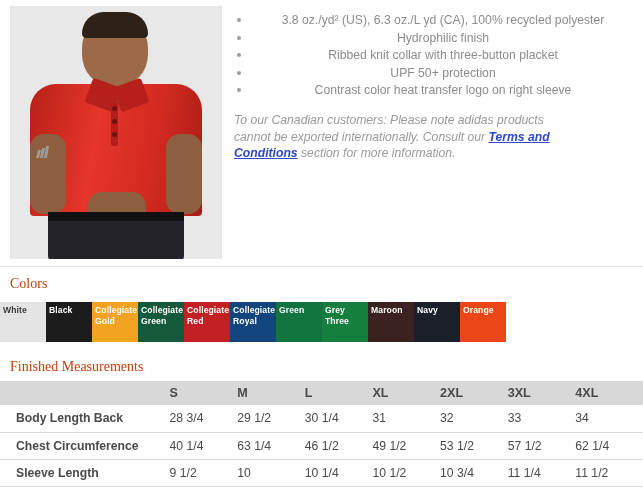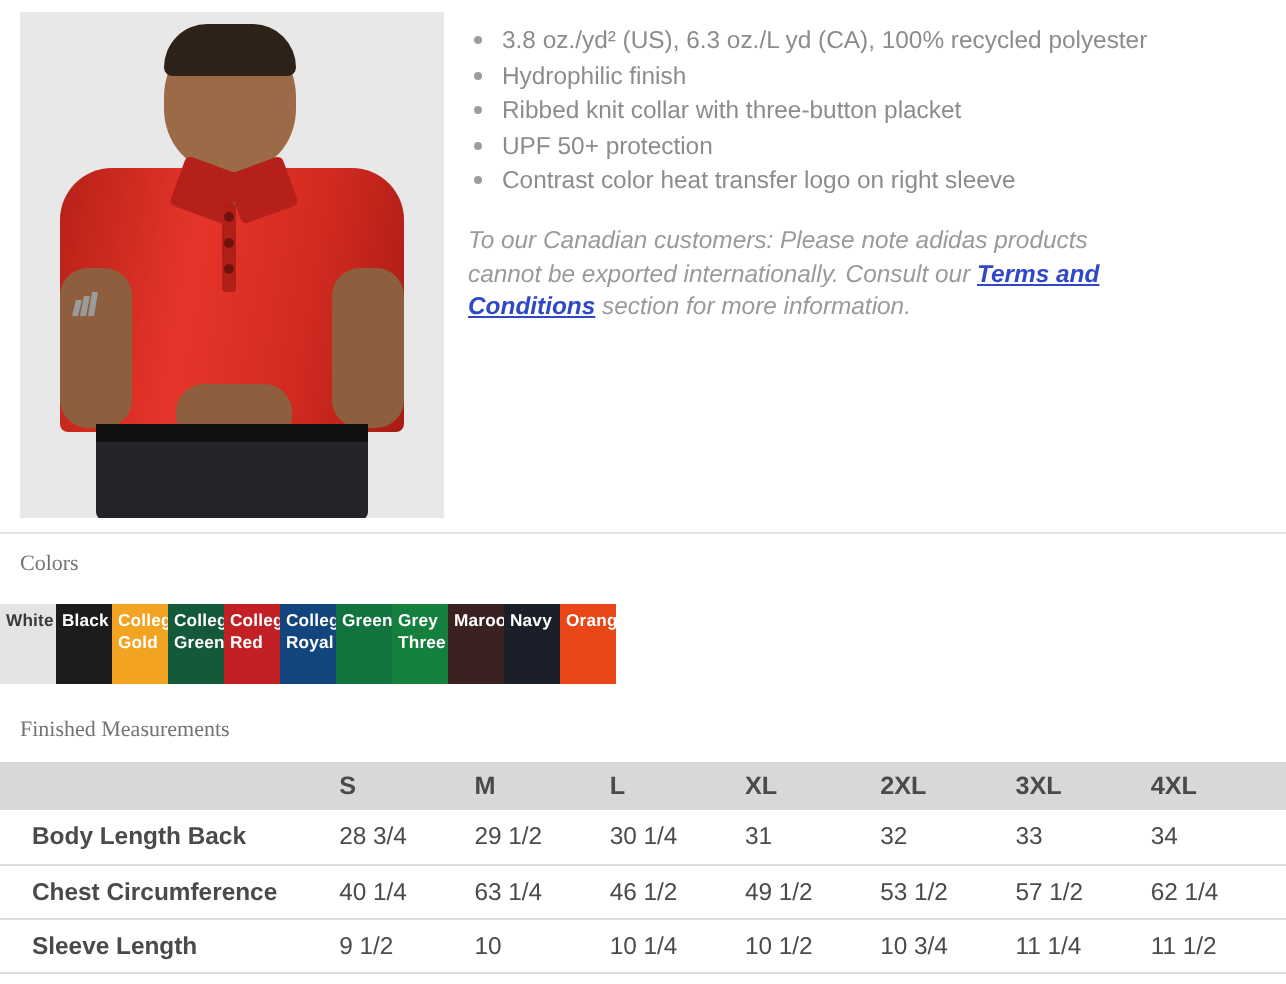--- a/index.html
+++ b/index.html
@@ -50,21 +50,21 @@
               background:#8e5f3e; border-radius:14px; }
   .ph-pants { position:absolute; left:38px; top:206px; width:136px; height:48px;
               background:#232329; border-radius:4px; }
   .ph-belt { position:absolute; left:38px; top:206px; width:136px; height:9px;
               background:#111114; }
   .ph-logo { position:absolute; left:26px; top:140px; width:14px; height:12px; }
 
   
   .info-col { flex: 1 1 auto; padding: 6px 8px 0 12px; }
 
-  ul.feature-list { list-style: none; margin: 0; padding: 0; }
+  ul.feature-list { list-style: none; margin: 0; padding: 0; text-align: center; }
   ul.feature-list li {
     position: relative;
     padding-left: 17px;
     color: #8c8c8c;
     font-size: 12.2px;
     line-height: 16.6px;
     margin: 0 0 1px 0;
   }
   ul.feature-list li::before {
     content: "";
@@ -97,37 +97,37 @@
     height: 1px;
     background: #e3e3e3;
   }
   .divider.d1 { top: 266px; }
 
   
   .section-heading {
     position: absolute;
     left: 10px;
     font-family: "Liberation Serif", serif;
-    font-size: 11px;
-    color: #737373;
+    font-size: 14px;
+    color: #c2410c;
     font-weight: normal;
     margin: 0;
   }
   .section-heading.colors-h { top: 276px; }
   .section-heading.meas-h { top: 359px; }
 
   
   .swatch-row {
     position: absolute;
     left: 0; top: 302px;
     display: flex;
     height: 40px;
   }
   .swatch {
-    width: 28px; height: 40px;
+    width: 46px; height: 40px;
     position: relative;
     overflow: hidden;
   }
   .swatch-label {
     position: absolute;
     left: 3px; top: 3px; right: 1px;
     font-size: 8.6px;
     font-weight: bold;
     line-height: 10.5px;
     letter-spacing: 0.1px;

